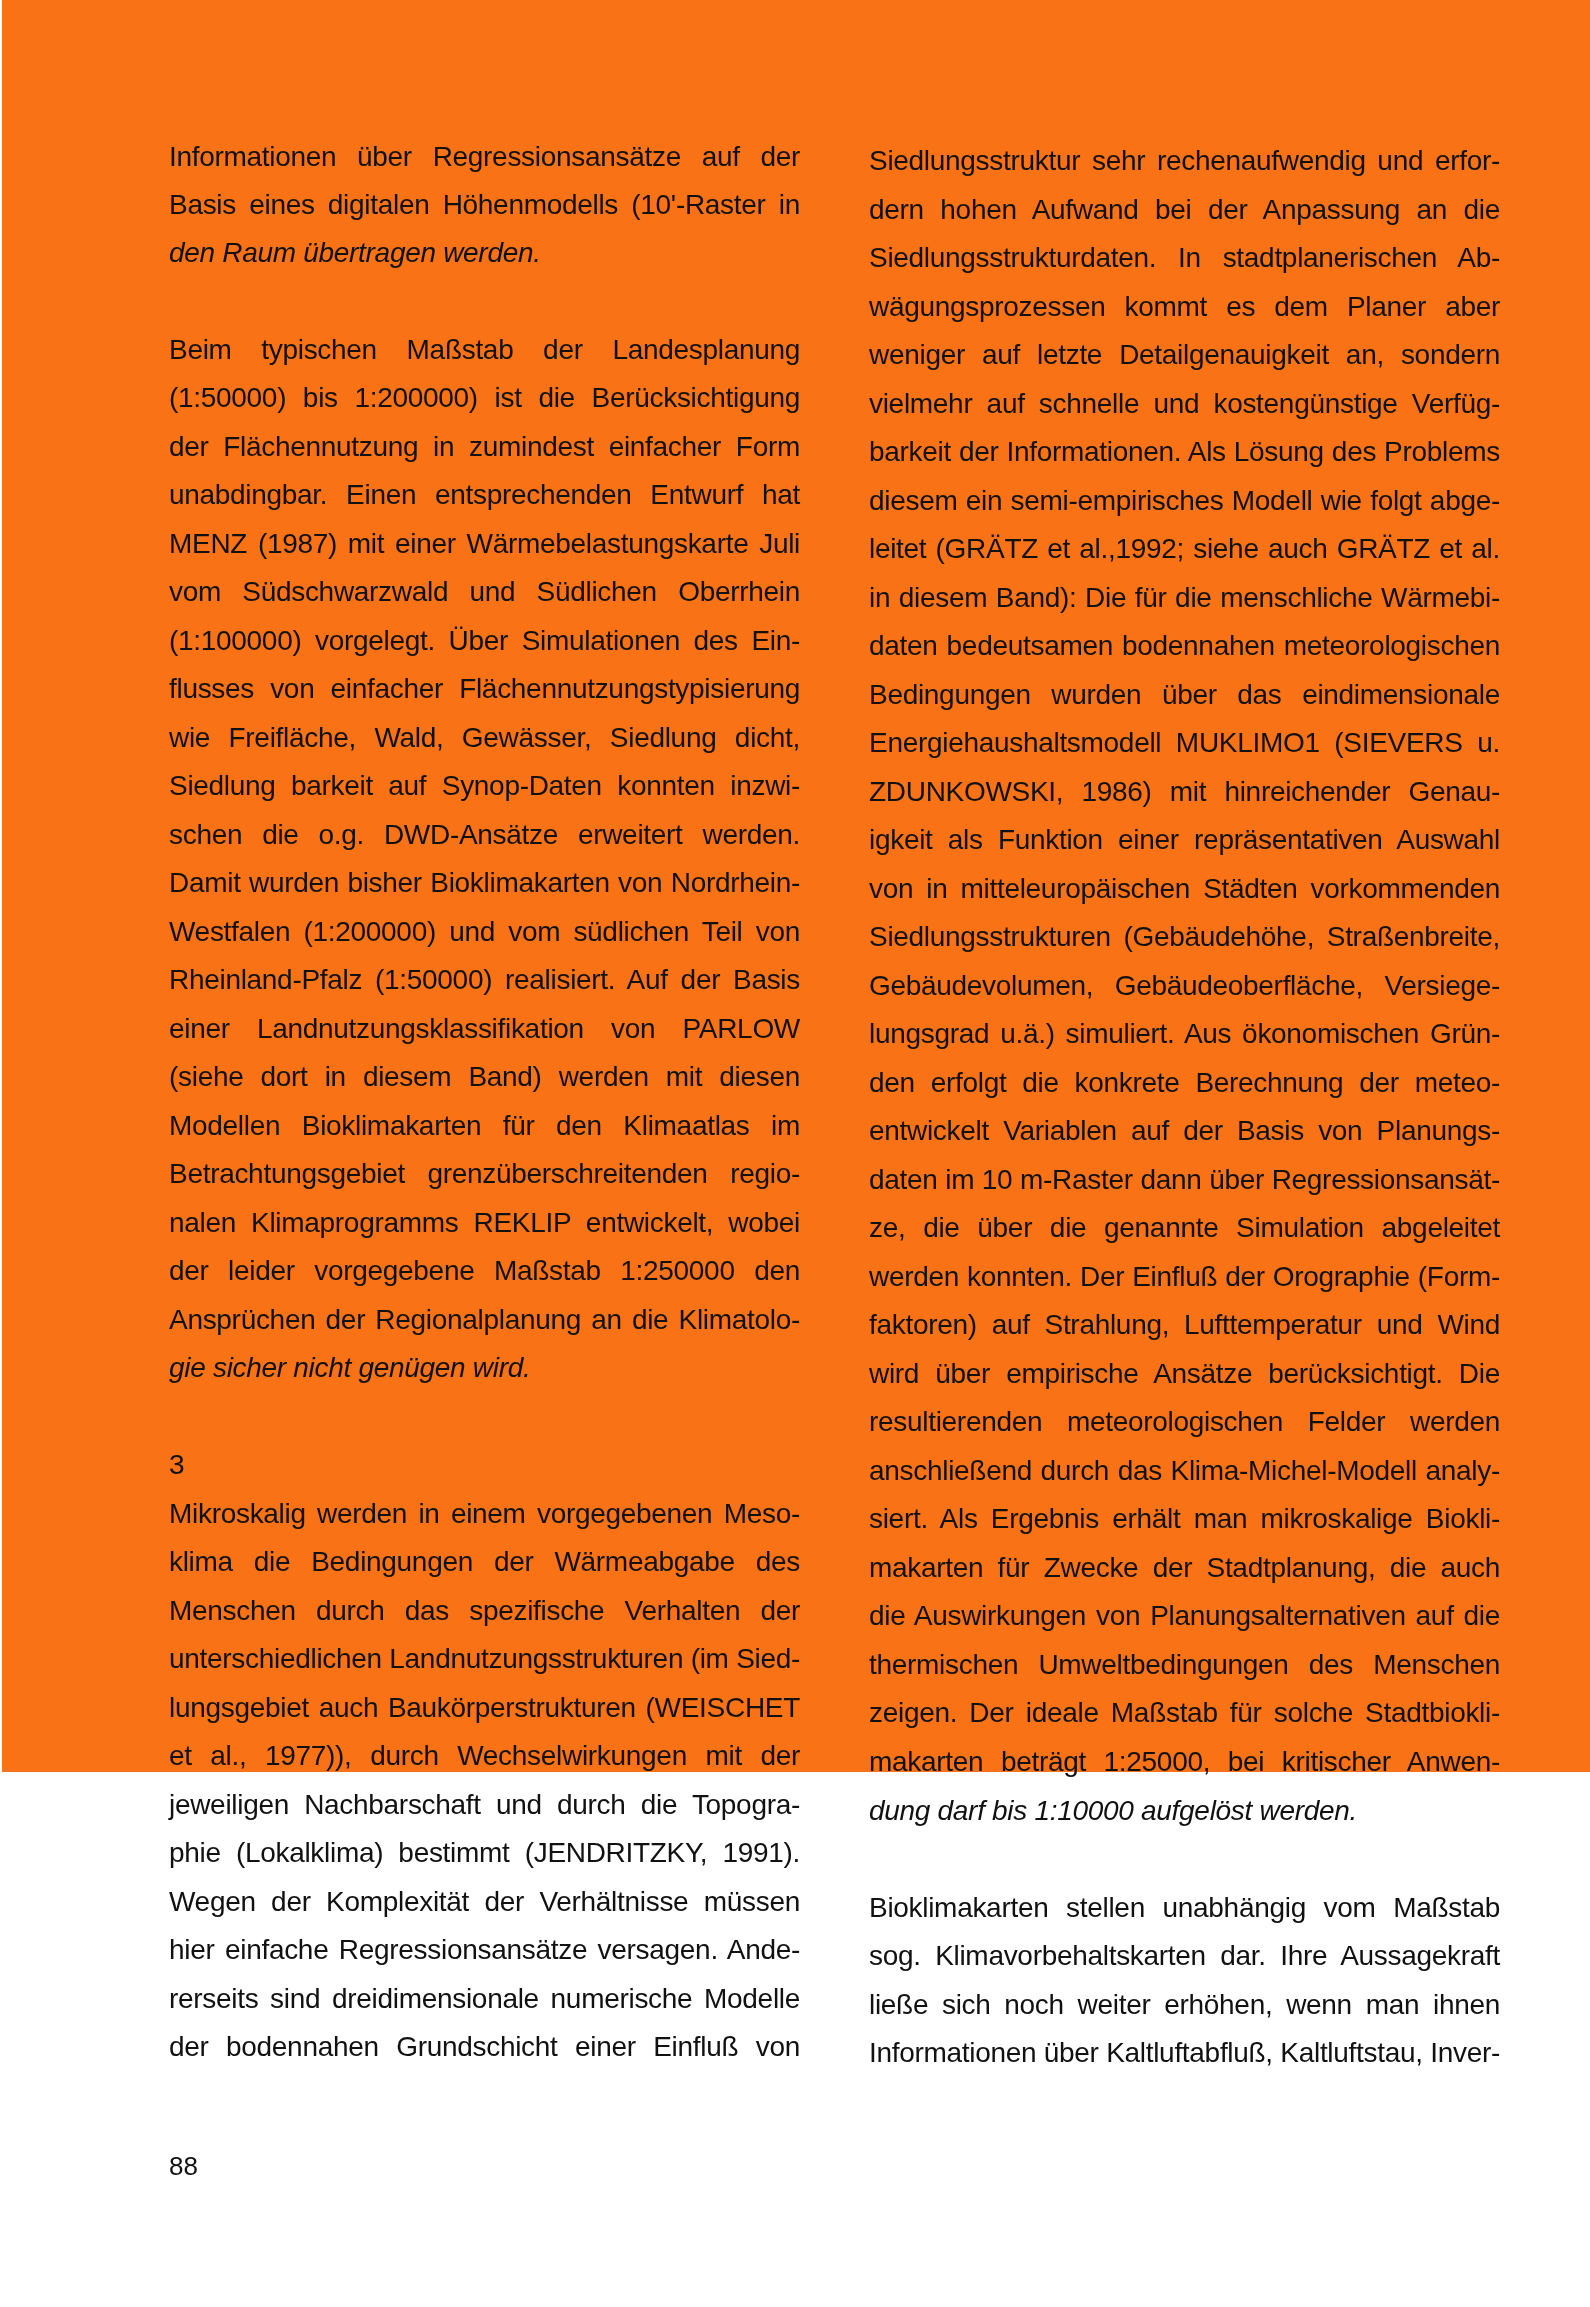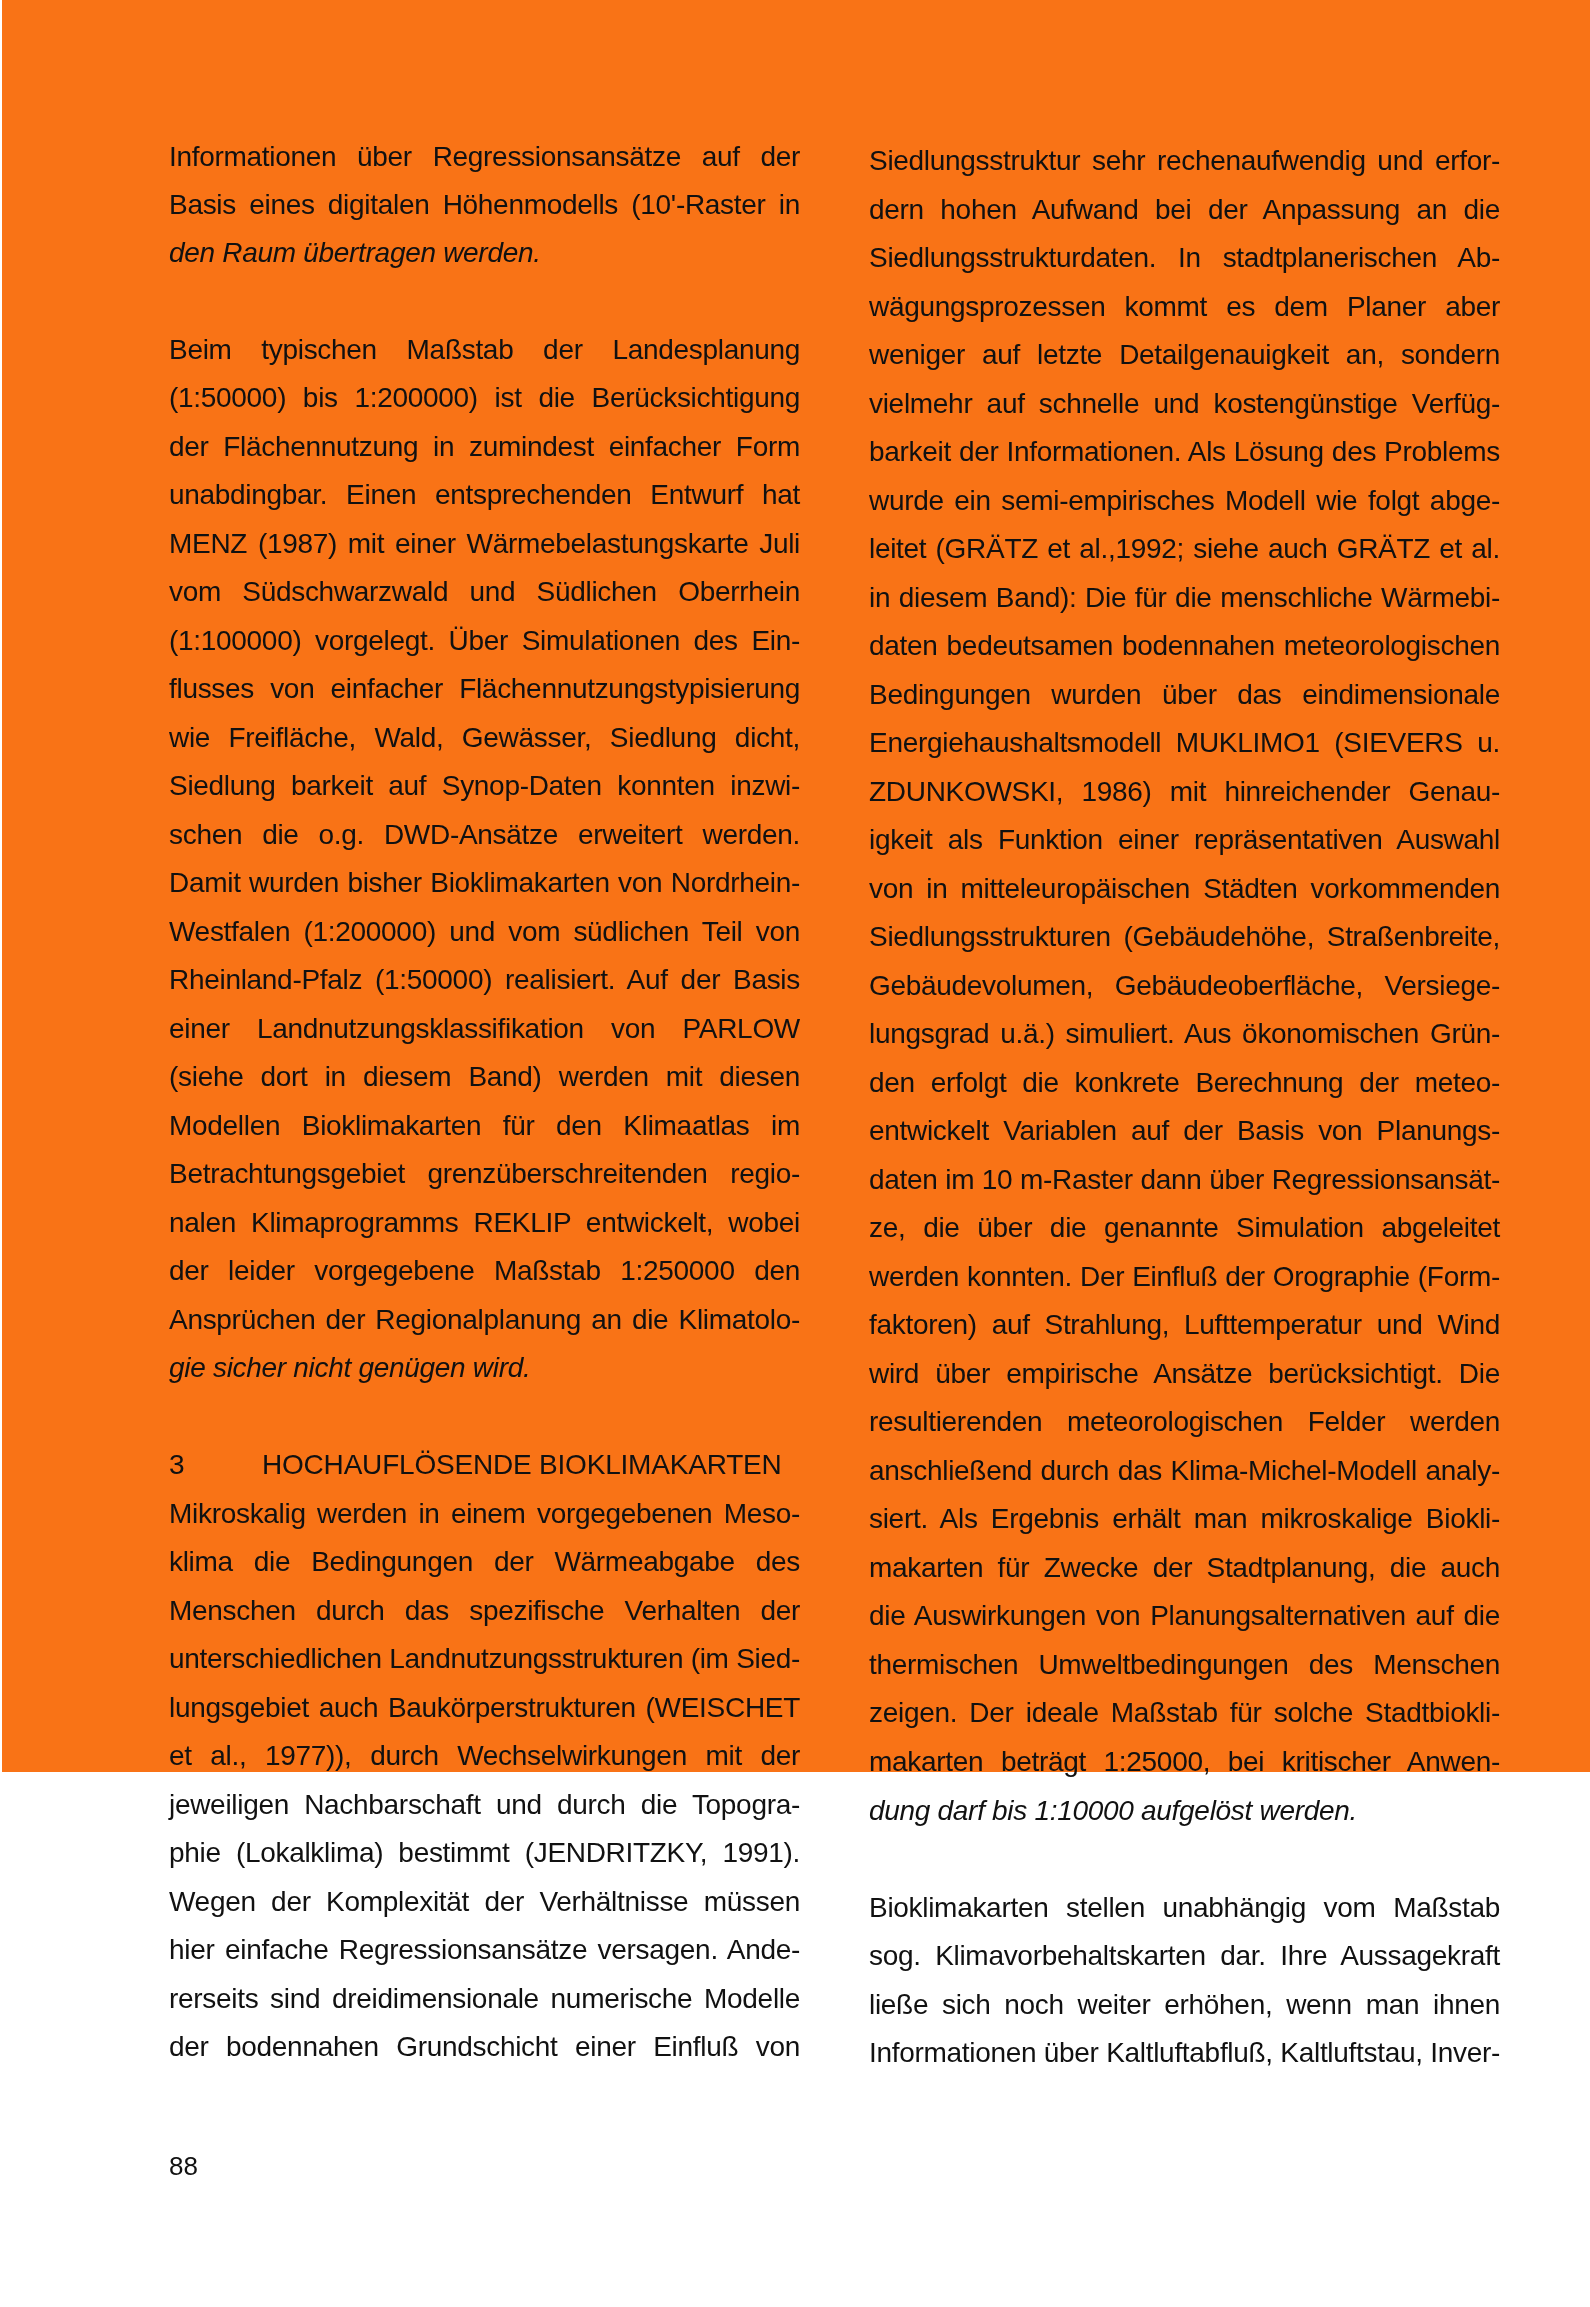--- a/index.html
+++ b/index.html
@@ -102,21 +102,20 @@
     <div class="line" style="top:1059px">(siehe dort in diesem Band) werden mit diesen</div>
     <div class="line" style="top:1108px">Modellen Bioklimakarten für den Klimaatlas im</div>
     <div class="line" style="top:1156px">Betrachtungsgebiet grenzüberschreitenden regio-</div>
     <div class="line" style="top:1205px">nalen Klimaprogramms REKLIP entwickelt, wobei</div>
     <div class="line" style="top:1253px">der leider vorgegebene Maßstab 1:250000 den</div>
     <div class="line" style="top:1302px">Ansprüchen der Regionalplanung an die Klimatolo-</div>
     <div class="line last" style="top:1350px">gie sicher nicht genügen wird.</div>
 
     <div class="heading" style="top:1447px">
       <span class="num">3</span>
-      <span class="title">HOCHAUFLÖSENDE BIOKLIMAKARTEN</span>
     </div>
 
     <div class="line" style="top:1496px">Mikroskalig werden in einem vorgegebenen Meso-</div>
     <div class="line" style="top:1544px">klima die Bedingungen der Wärmeabgabe des</div>
     <div class="line" style="top:1593px">Menschen durch das spezifische Verhalten der</div>
     <div class="line" style="top:1641px">unterschiedlichen Landnutzungsstrukturen (im Sied-</div>
     <div class="line" style="top:1690px">lungsgebiet auch Baukörperstrukturen (WEISCHET</div>
     <div class="line" style="top:1738px">et al., 1977)), durch Wechselwirkungen mit der</div>
     <div class="line" style="top:1787px">jeweiligen Nachbarschaft und durch die Topogra-</div>
     <div class="line" style="top:1835px">phie (Lokalklima) bestimmt (JENDRITZKY, 1991).</div>
@@ -127,21 +126,21 @@
   </div>
 
   <div class="column col-right">
     <div class="line" style="top:143px">Siedlungsstruktur sehr rechenaufwendig und erfor-</div>
     <div class="line" style="top:192px">dern hohen Aufwand bei der Anpassung an die</div>
     <div class="line" style="top:240px">Siedlungsstrukturdaten. In stadtplanerischen Ab-</div>
     <div class="line" style="top:289px">wägungsprozessen kommt es dem Planer aber</div>
     <div class="line" style="top:337px">weniger auf letzte Detailgenauigkeit an, sondern</div>
     <div class="line" style="top:386px">vielmehr auf schnelle und kostengünstige Verfüg-</div>
     <div class="line" style="top:434px">barkeit der Informationen. Als Lösung des Problems</div>
-    <div class="line" style="top:483px">wurde ein semi-empirisches Modell wie folgt abge-</div>
+    <div class="line" style="top:483px">diesem ein semi-empirisches Modell wie folgt abge-</div>
     <div class="line" style="top:531px">leitet (GRÄTZ et al.,1992; siehe auch GRÄTZ et al.</div>
     <div class="line" style="top:580px">in diesem Band): Die für die menschliche Wärmebi-</div>
     <div class="line" style="top:628px">daten bedeutsamen bodennahen meteorologischen</div>
     <div class="line" style="top:677px">Bedingungen wurden über das eindimensionale</div>
     <div class="line" style="top:725px">Energiehaushaltsmodell MUKLIMO1 (SIEVERS u.</div>
     <div class="line" style="top:774px">ZDUNKOWSKI, 1986) mit hinreichender Genau-</div>
     <div class="line" style="top:822px">igkeit als Funktion einer repräsentativen Auswahl</div>
     <div class="line" style="top:871px">von in mitteleuropäischen Städten vorkommenden</div>
     <div class="line" style="top:919px">Siedlungsstrukturen (Gebäudehöhe, Straßenbreite,</div>
     <div class="line" style="top:968px">Gebäudevolumen, Gebäudeoberfläche, Versiege-</div>

